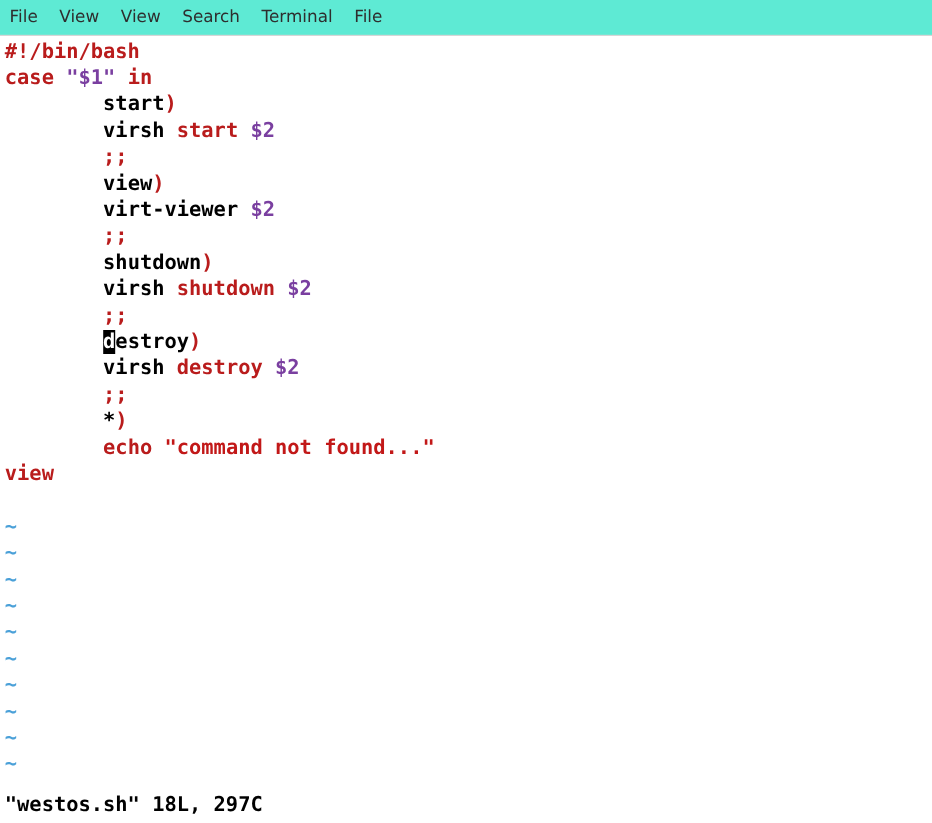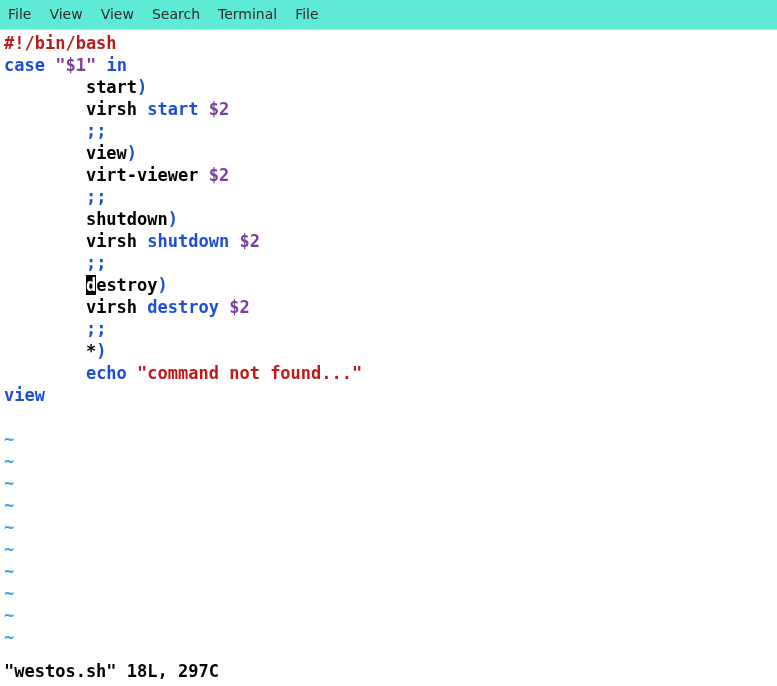--- a/index.html
+++ b/index.html
@@ -26,21 +26,21 @@
   .menubar span { cursor: default; }
   .editor {
     flex: 1;
     padding: 2px 4px 0 4px;
     white-space: pre;
     line-height: 22px;
     font-weight: bold;
     color: #000;
   }
   .c-comment { color: #b91c1c; }
-  .c-keyword { color: #1d4ed8; }
+  .c-keyword { color: #b91c1c; }
   .c-string  { color: #c21818; }
   .c-special { color: #7a3fa0; }
   .c-tilde   { color: #4aa0d8; font-weight: bold; }
   .cursor {
     background: #000;
     color: #fff;
   }
   .statusline {
     padding: 0 4px 4px 4px;
     font-weight: bold;

